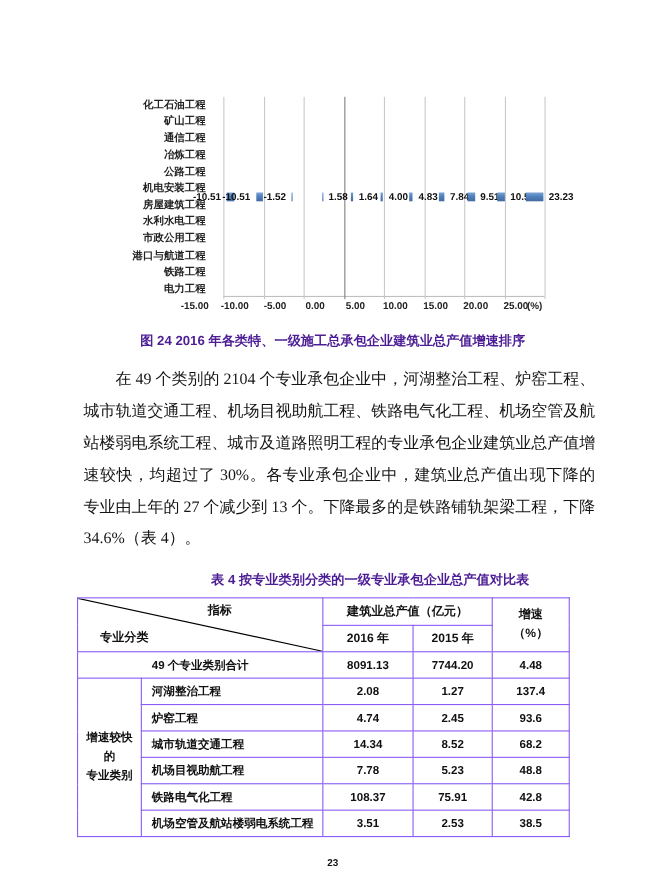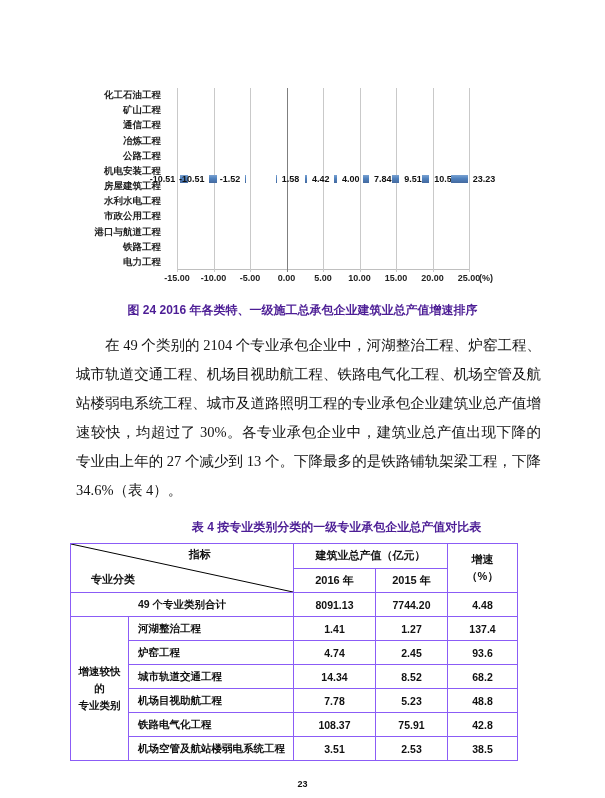--- a/index.html
+++ b/index.html
@@ -3,21 +3,21 @@
 <meta charset="utf-8">
 <style>
   html,body{margin:0;padding:0;}
   body{
     width:605px;height:798px;position:relative;background:#ffffff;
     font-family:"Liberation Sans","DejaVu Sans",sans-serif;color:#141414;
     overflow:hidden;
   }
   
   #chart{position:absolute;left:85px;top:88px;width:410px;height:204px;}
-  .chart-body{display:flex;height:182px;}
+  .chart-body{display:flex;height:182px;justify-content:flex-end;}
   .cat-labels{width:92px;display:flex;flex-direction:column;}
   .cat-label{
     flex:1;display:flex;align-items:center;justify-content:flex-end;
     padding-right:16px;font-size:9.5px;font-weight:700;color:#222;
     white-space:nowrap;font-family:"Liberation Serif","DejaVu Serif",serif;
   }
   .plot{width:292px;position:relative;border-bottom:1px solid #bfbfbf;}
   .gridline{position:absolute;top:0;bottom:-3px;width:1px;background:#c9c9c9;z-index:0;}
   .gridline.zero{background:#7f7f7f;}
   .bar-rows{position:absolute;left:0;right:0;top:0;bottom:0;display:flex;flex-direction:row;z-index:1;}
@@ -106,25 +106,29 @@
           <div class="bar-row">
             <div class="bar" style="left: 33.7%; width: 3.8%;"></div>
             <span class="value-label" style="right: calc(66.3% + 5px);">-1.52</span>
           </div>
           <div class="bar-row">
             <div class="bar" style="left: 37.5%; width: 3.95%;"></div>
             <span class="value-label" style="left: calc(41.45% + 5px);">1.58</span>
           </div>
           <div class="bar-row">
             <div class="bar" style="left: 37.5%; width: 7.275%;"></div>
-            <span class="value-label" style="left: calc(44.775% + 5px);">4.42</span>
+            <span class="value-label" style="left: calc(44.775% + 5px);">1.64</span>
           </div>
           <div class="bar-row">
             <div class="bar" style="left: 37.5%; width: 10%;"></div>
             <span class="value-label" style="left: calc(47.5% + 5px);">4.00</span>
+          </div>
+          <div class="bar-row">
+            <div class="bar" style="left: 37.5%; width: 12.075%;"></div>
+            <span class="value-label" style="left: calc(49.575% + 5px);">4.83</span>
           </div>
           <div class="bar-row">
             <div class="bar" style="left: 37.5%; width: 19.6%;"></div>
             <span class="value-label" style="left: calc(57.1% + 5px);">7.84</span>
           </div>
           <div class="bar-row">
             <div class="bar" style="left: 37.5%; width: 23.775%;"></div>
             <span class="value-label" style="left: calc(61.275% + 5px);">9.51</span>
           </div>
           <div class="bar-row">
@@ -189,21 +193,21 @@
       <td class="cell-num">7744.20</td>
       <td class="cell-num">4.48</td>
     </tr>
   </tbody>
   <tbody>
       <tr>
         <td rowspan="6" class="group-cell">增速较快
 的
 专业类别</td>
         <td class="cell-label">河湖整治工程</td>
-        <td class="cell-num">1.41</td>
+        <td class="cell-num">2.08</td>
         <td class="cell-num">1.27</td>
         <td class="cell-num">137.4</td>
       </tr>
       <tr>
         <td class="cell-label">炉窑工程</td>
         <td class="cell-num">4.74</td>
         <td class="cell-num">2.45</td>
         <td class="cell-num">93.6</td>
       </tr>
       <tr>

